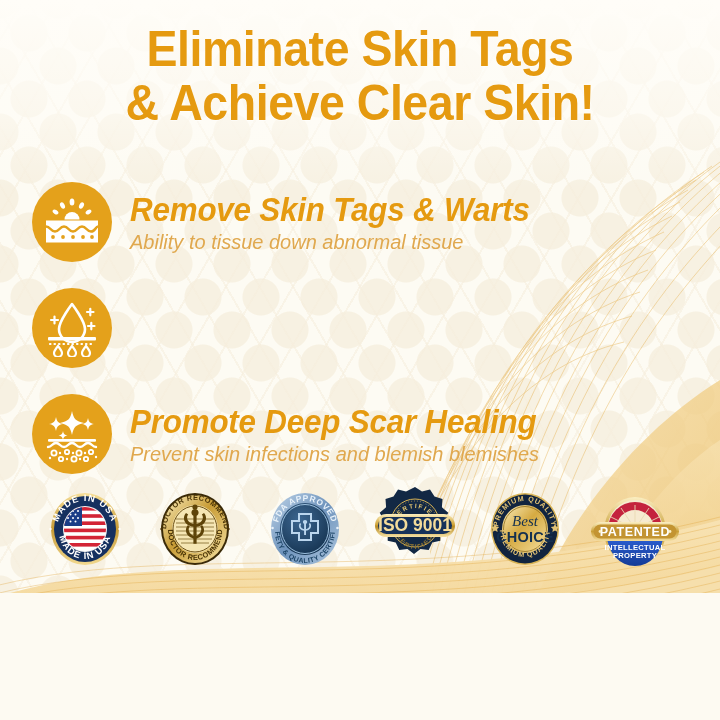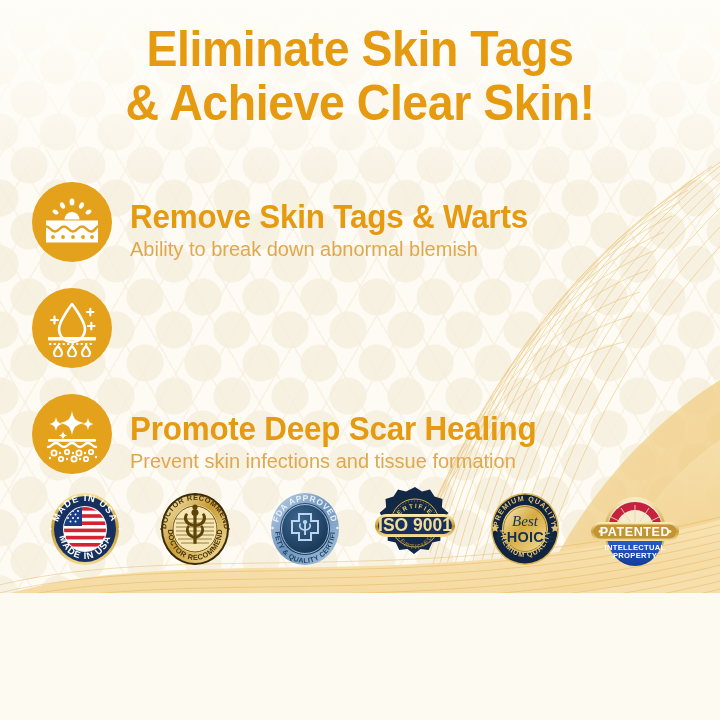--- a/index.html
+++ b/index.html
@@ -42,21 +42,21 @@
     font-family:"Liberation Sans Narrow","Liberation Sans",sans-serif;
     font-weight:bold;
     font-size:50px;line-height:1.08;
     letter-spacing:-.5px;
     transform:scaleX(.93);
     text-shadow:0 1px 0 rgba(255,255,255,.5);
   }
   .headline .l2{display:block;}
   
   .features{position:absolute;left:32px;top:182px;width:620px;}
-  .feature{display:flex;align-items:flex-end;margin-bottom:26px;}
+  .feature{display:flex;align-items:center;margin-bottom:26px;font-style:italic;}
   .feature .icon-wrap{
     flex:0 0 auto;width:80px;height:80px;border-radius:50%;
     background:#E4A11B;display:flex;align-items:center;justify-content:center;
     margin-right:18px;
   }
   .feature .ftext{padding-top:4px;}
   .feature h3{
     margin:0;
     color:#E59A10;
     font-family:"Liberation Sans Narrow","Liberation Sans",sans-serif;
@@ -188,21 +188,21 @@
             <circle cx="10" cy="44" r="1.9"></circle>
               <circle cx="20" cy="44" r="1.9"></circle>
             <circle cx="30" cy="44" r="1.9"></circle>
               <circle cx="40" cy="44" r="1.9"></circle>
             <circle cx="49" cy="44" r="1.9"></circle>
           </g>
         </svg>
       </div>
       <div class="ftext">
         <h3>Remove Skin Tags &amp; Warts</h3>
-        <p>Ability to break down abnormal blemish</p>
+        <p>Ability to tissue down abnormal tissue</p>
       </div>
     </div>
 
     <div class="feature">
       <div class="icon-wrap">
         <svg width="58" height="58" viewBox="0 0 58 58">
           <path d="M29 5 C 29 5, 16 22, 16 30 a13 13 0 0 0 26 0 C 42 22, 29 5, 29 5 z" fill="none" stroke="#fff" stroke-width="2.6" stroke-linejoin="round"></path>
           <g stroke="#fff" stroke-width="2.2" stroke-linecap="round">
             <path d="M8 21 h7 M11.5 17.5 v7"></path>
             <path d="M44 13 h6.5 M47.3 9.8 v6.5"></path>
@@ -247,21 +247,21 @@
             <circle cx="42" cy="48" r="1.2"></circle>
               <circle cx="53" cy="52" r="1.2"></circle>
             <circle cx="7" cy="53" r="1.2"></circle>
               <circle cx="24" cy="54" r="1.2"></circle>
             <circle cx="37" cy="54" r="1.2"></circle>
           </g>
         </svg>
       </div>
       <div class="ftext">
         <h3>Promote Deep Scar Healing</h3>
-        <p>Prevent skin infections and tissue formation</p>
+        <p>Prevent skin infections and blemish blemishes</p>
       </div>
     </div>
   </div>
 
   <div class="badges">
 
     <svg class="badge" viewBox="0 0 100 96">
       <defs>
         <linearGradient id="mg" x1="0" y1="0" x2="0" y2="1">
           <stop offset="0%" stop-color="#F6DE97"></stop>

